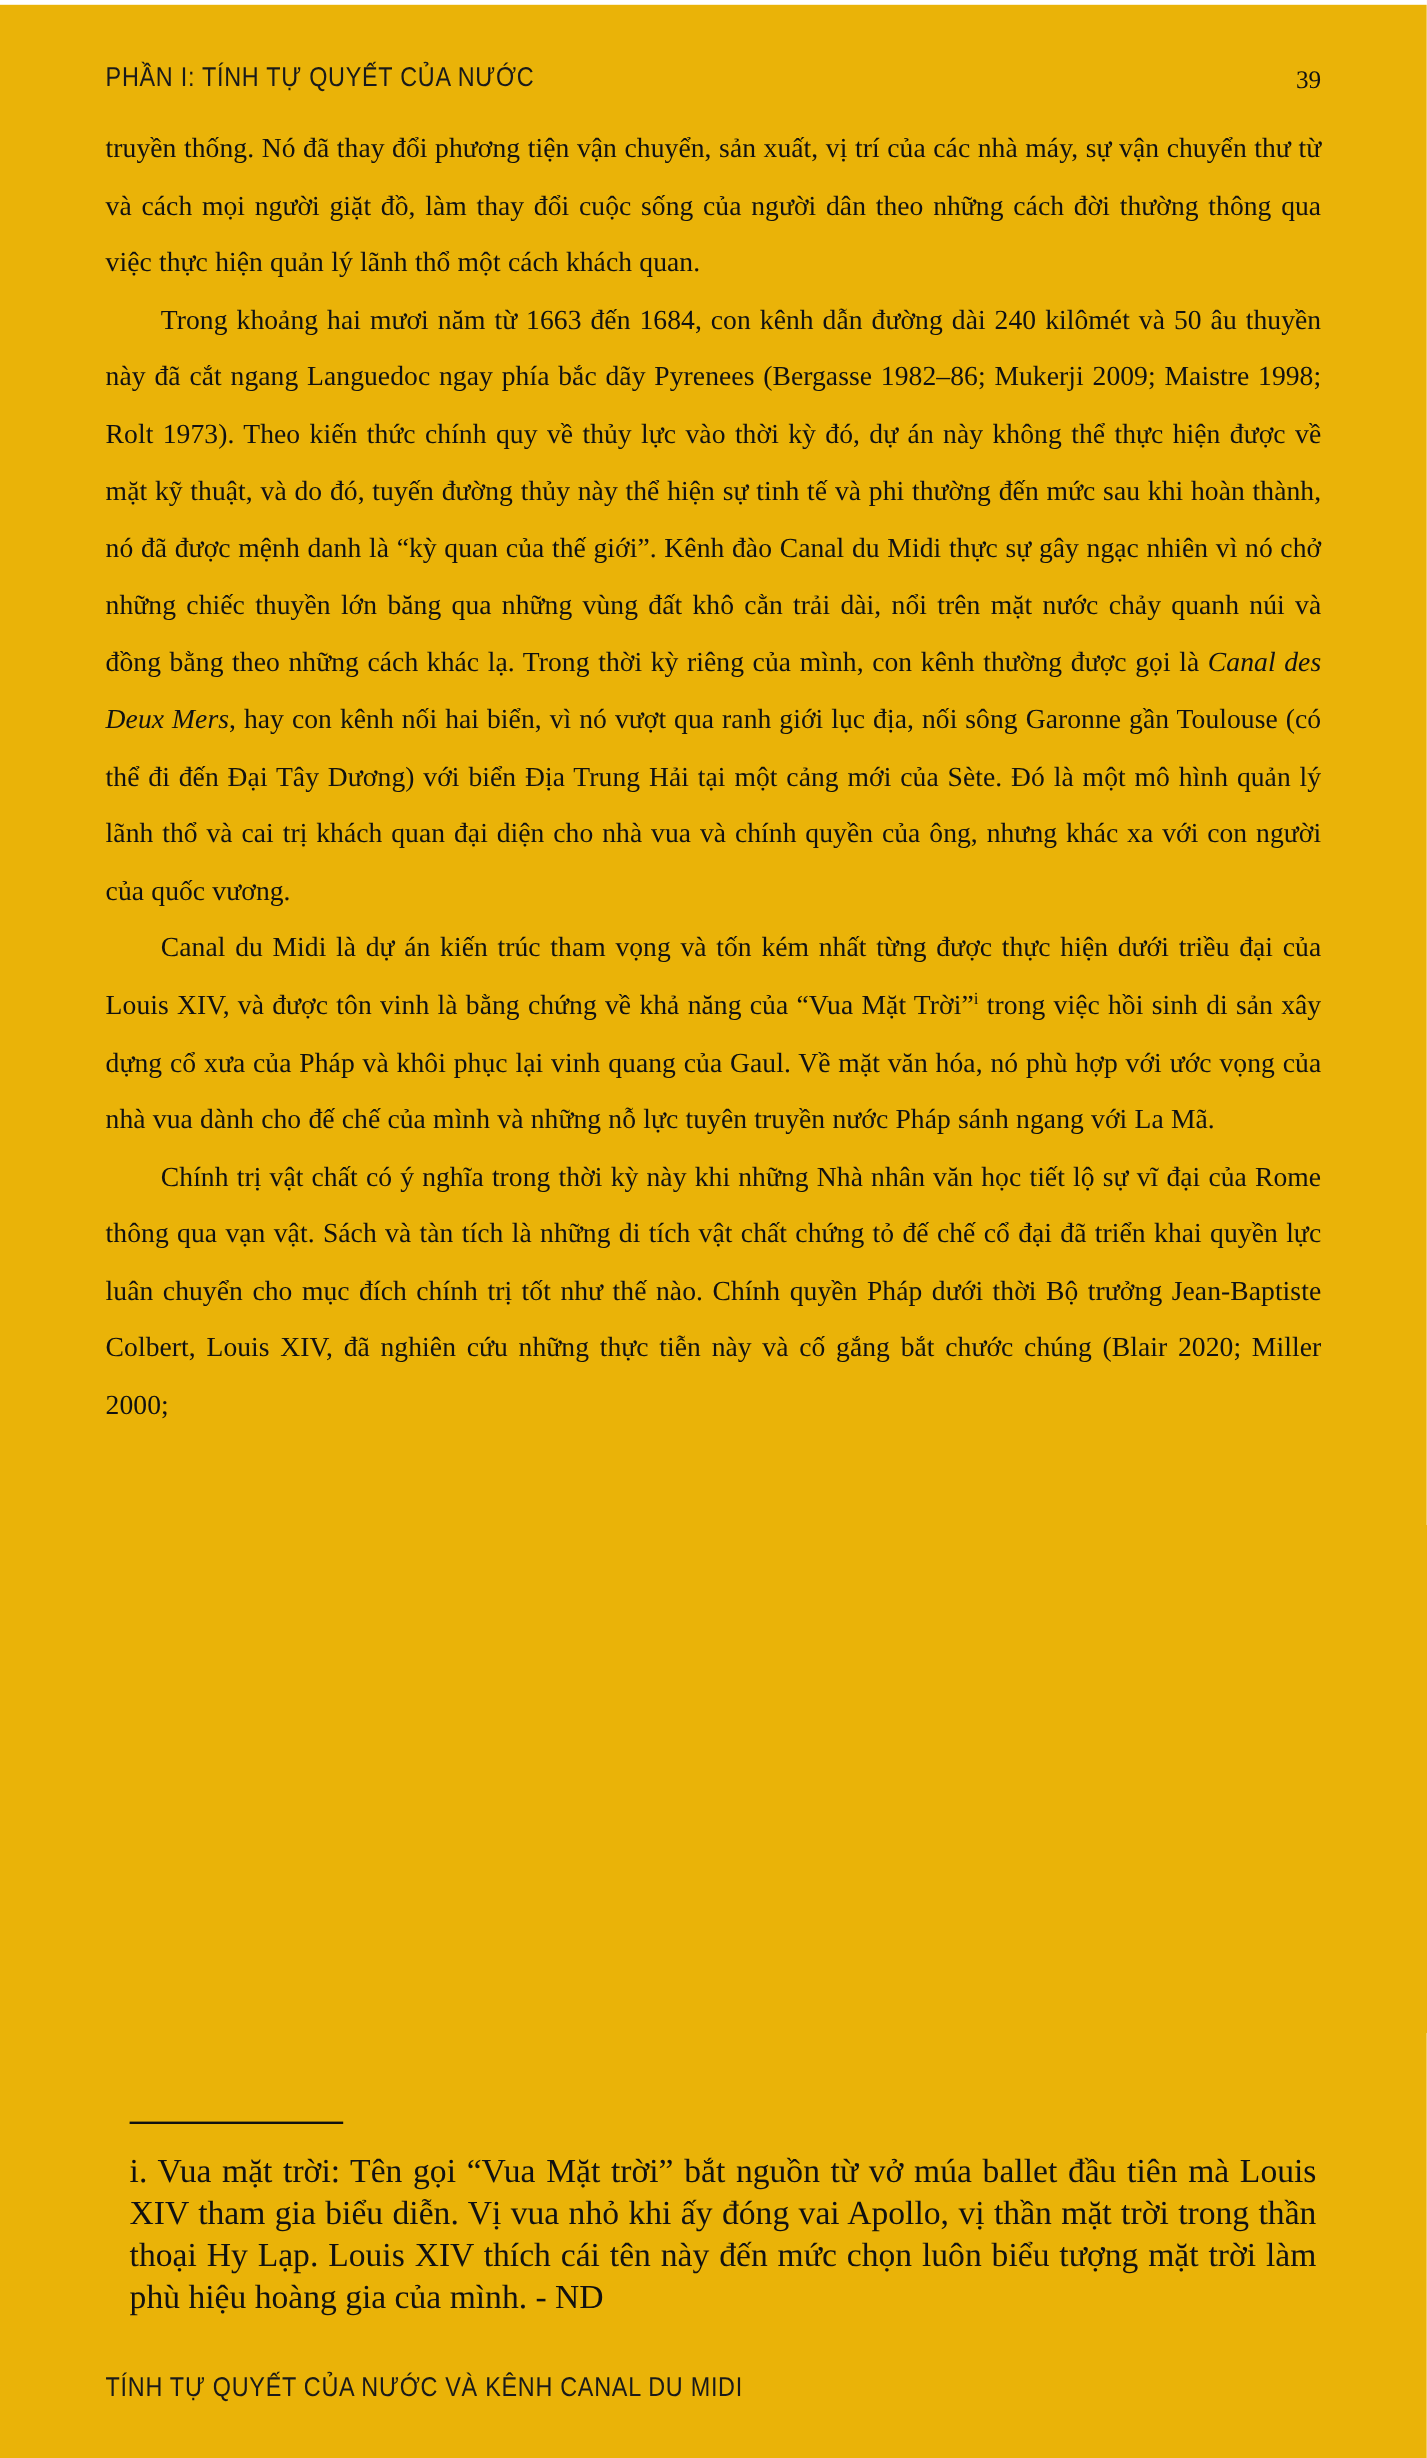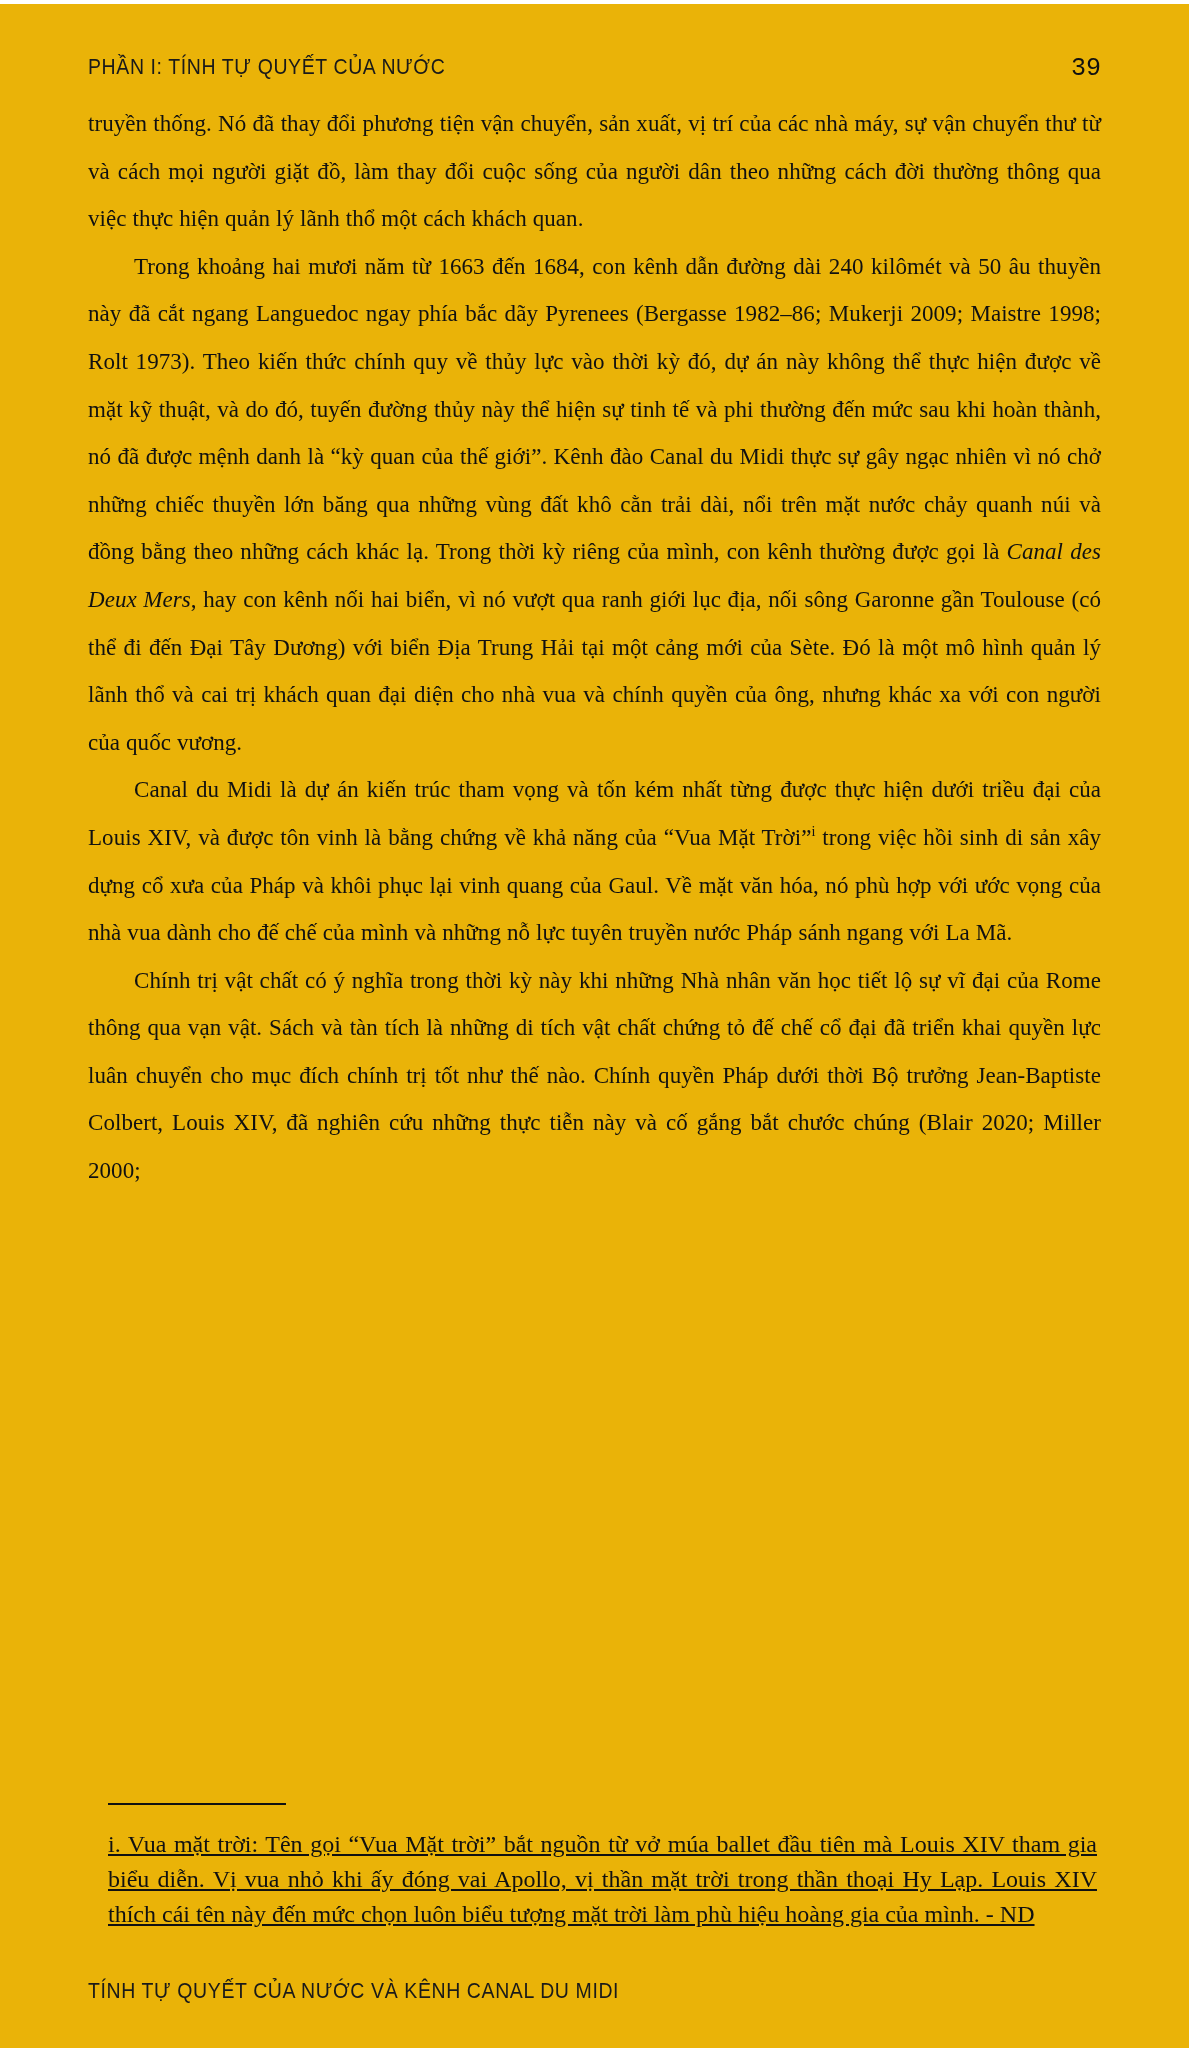--- a/index.html
+++ b/index.html
@@ -35,22 +35,22 @@
   .running-head-title {
     font-family: "Liberation Sans", "DejaVu Sans", sans-serif;
     font-size: 19.5px;
     letter-spacing: 0.6px;
     color: #1a1a1a;
     white-space: nowrap;
     transform: scaleY(1.16);
     transform-origin: left bottom;
   }
   .page-number {
-    font-family: Liberation Mono, monospace;
-    font-size: 25px;
+    font-family: Liberation Serif, serif;
+    font-size: 21px;
     font-weight: 400;
     color: #111111;
     line-height: 1;
   }
 
   
   .body-block {
     position: absolute;
     top: 96px;
     left: 88px;
@@ -87,28 +87,27 @@
     width: 1013px;
     bottom: 120px;
   }
   .footnote-rule {
     width: 178px;
     height: 0;
     border-top: 2px solid #111111;
     margin: 0 0 22px 20px;
   }
   .footnote-text {
-    font-size: 24px;
+    font-size: 28px;
     line-height: 35px;
     text-align: justify;
     text-align-last: left;
     color: #111111;
     margin: 0 0 0 20px;
     padding-right: 4px;
-    text-decoration: underline;
   }
 
   
   .footer-line {
     position: absolute;
     left: 88px;
     bottom: 48px;
     font-family: "Liberation Sans", "DejaVu Sans", sans-serif;
     font-size: 19.5px;
     letter-spacing: 0.6px;

